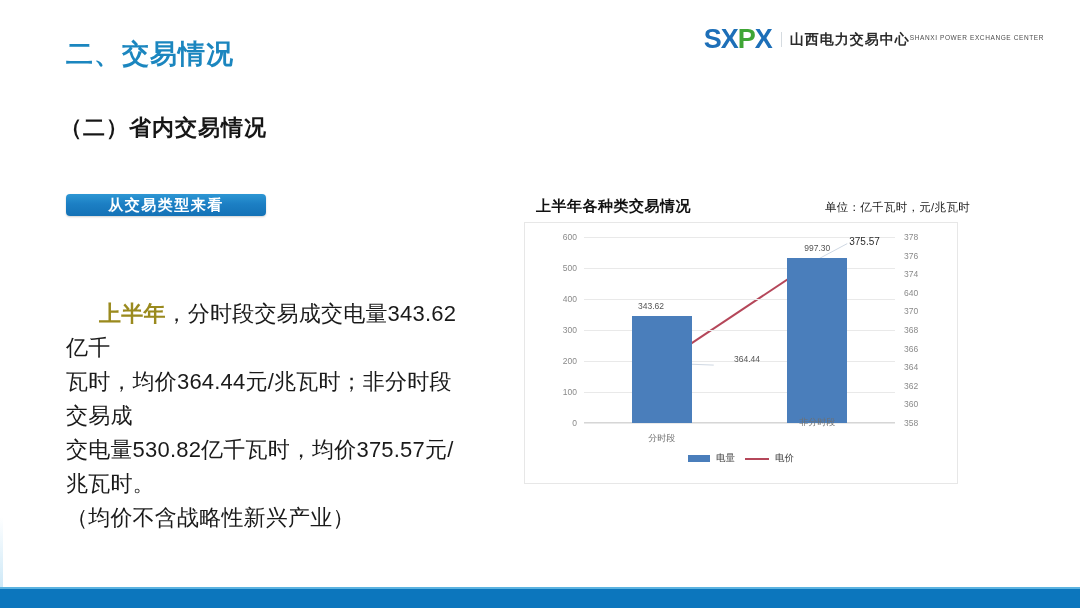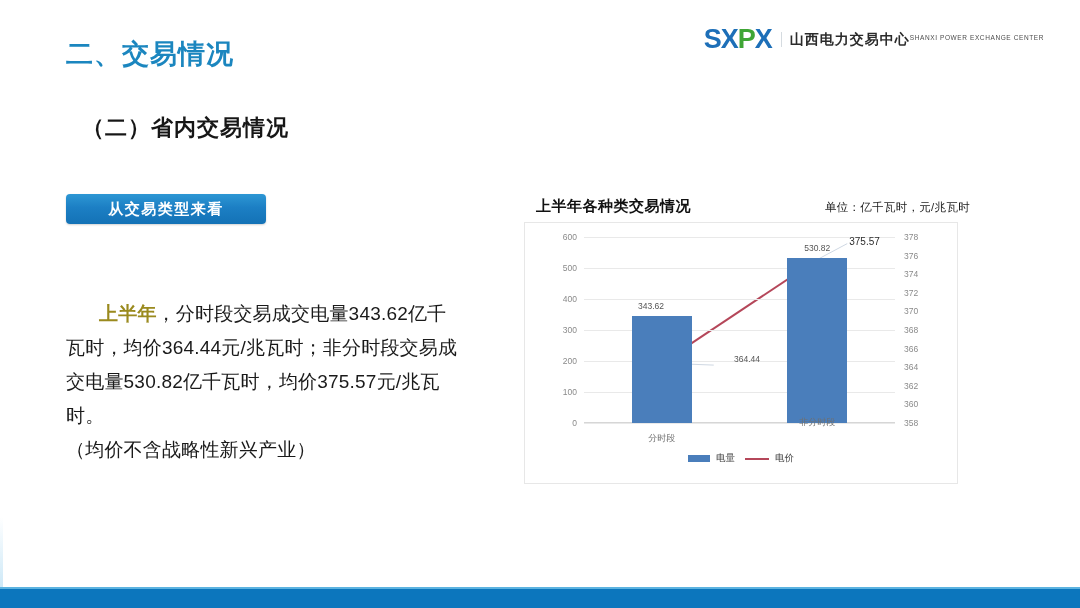--- a/index.html
+++ b/index.html
@@ -97,49 +97,48 @@
 
   
   .sub-title {
     position: absolute;
     left: 60px;
     top: 113px;
     font-size: 22px;
     font-weight: bold;
     color: #161616;
     letter-spacing: 1px;
-    margin-left: 22px;
   }
 
   
   .badge {
     position: absolute;
     left: 66px;
     top: 194px;
     width: 200px;
-    height: 30px;
+    height: 22px;
     border-radius: 4px;
     background: linear-gradient(to bottom, #2d97d4 0%, #1c7fc4 45%, #1472b6 100%);
     box-shadow: 0 1px 2px rgba(0,0,0,0.18);
     display: flex;
     align-items: center;
     justify-content: center;
     color: #ffffff;
     font-size: 15px;
     font-weight: bold;
     letter-spacing: 1.5px;
   }
 
   
   .body-text {
     position: absolute;
     left: 66px;
     top: 297px;
     width: 405px;
-    font-size: 19px;
+    font-size: 22px;
     line-height: 34px;
     color: #1a1a1a;
     text-indent: 33px;
     letter-spacing: 0.2px;
   }
   .body-text .hl {
     color: #9a8a1e;
     font-weight: bold;
   }
   .body-text .line2 { text-indent: 0; }
@@ -341,29 +340,29 @@
         <div class="ytick-left" style="top: 27px;">500</div>
         <div class="gridline" style="top: 0px;"></div>
         <div class="ytick-left" style="top: -4px;">600</div>
         <div class="ytick-right" style="top: 182px;">358</div>
         <div class="ytick-right" style="top: 163.4px;">360</div>
         <div class="ytick-right" style="top: 144.8px;">362</div>
         <div class="ytick-right" style="top: 126.2px;">364</div>
         <div class="ytick-right" style="top: 107.6px;">366</div>
         <div class="ytick-right" style="top: 89px;">368</div>
         <div class="ytick-right" style="top: 70.4px;">370</div>
-        <div class="ytick-right" style="top: 51.8px;">372</div>
+        <div class="ytick-right" style="top: 51.8px;">640</div>
         <div class="ytick-right" style="top: 33.2px;">374</div>
         <div class="ytick-right" style="top: 14.6px;">376</div>
         <div class="ytick-right" style="top: -4px;">378</div>
         <div class="bar" style="background: rgb(74, 126, 187); height: 106.522px; left: 47.75px;"></div>
         <div class="bar-label" style="left: 67px; top: 64.4778px;">343.62</div>
         <div class="xlabel" style="left: 77.75px; top: 195px;">分时段</div>
         <div class="bar" style="background: rgb(74, 126, 187); height: 164.554px; left: 203.25px;"></div>
-        <div class="bar-label" style="left: 233.25px; top: 6.4458px;">530.82</div>
+        <div class="bar-label" style="left: 233.25px; top: 6.4458px;">997.30</div>
         <div class="xlabel" style="left: 233.25px; top: 179px;">非分时段</div>
         <div class="line-label " style="left: 150px; top: 117.108px;">364.44</div>
         <div class="line-label emph" style="left: 265.25px; top: -1.401px;">375.57</div>
       </div>
     <div class="legend">
       <span class="legend-item">
         <span class="swatch-bar"></span>
         <span>电量</span>
       </span>
       <span class="legend-item">

